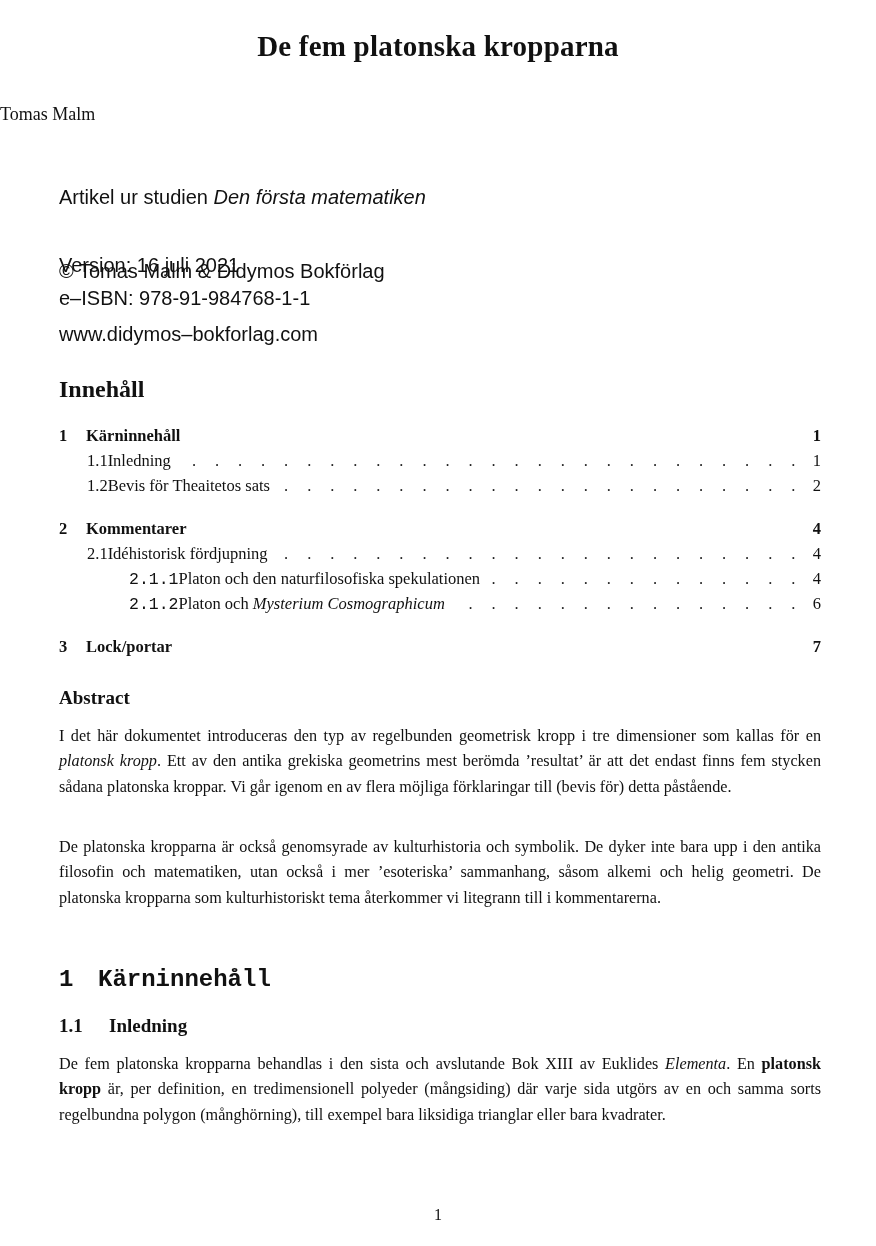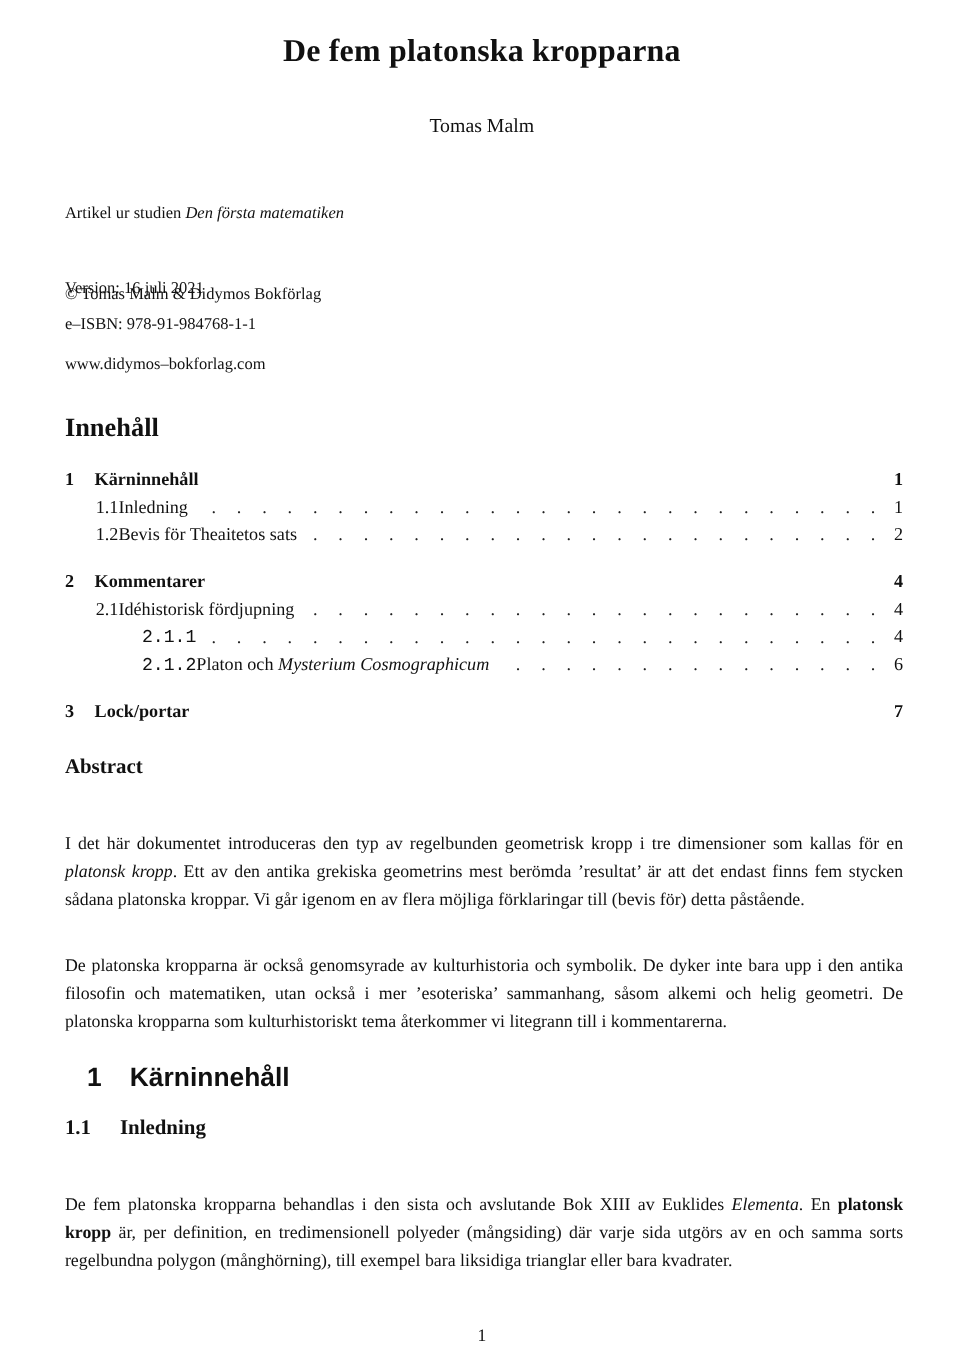--- a/index.html
+++ b/index.html
@@ -7,24 +7,24 @@
     width: 876px; height: 1246px; position: relative; overflow: hidden;
     font-family: "DejaVu Serif", "Liberation Serif", serif;
     color: #111;
   }
   .page { position: absolute; left: 0; top: 0; width: 876px; height: 1246px; }
   .title {
     position: absolute; top: 30px; left: 0; width: 876px; text-align: center;
     font-family: "Liberation Serif", serif; font-size: 29px; font-weight: bold; letter-spacing: 0.2px;
   }
   .author {
-    position: absolute; top: 104px; left: 0; width: 876px; text-align: center;
+    position: absolute; top: 104px; left: 0; width: 876px; 
     font-family: "Liberation Serif", serif; font-size: 18px;
   }
-  .meta { position: absolute; left: 59px; font-family: Liberation Serif, serif; font-size: 15px; }
+  .meta { position: absolute; left: 59px; font-family: Liberation Sans, sans-serif; font-size: 20px; }
   .meta i { font-style: italic; }
   .h-toc {
     position: absolute; left: 59px; top: 376px; font-family: "Liberation Serif", serif;
     font-size: 24px; font-weight: bold;
   }
   .toc-row {
     position: absolute; left: 59px; width: 762px; display: flex; align-items: baseline;
     font-family: "Liberation Serif", serif; font-size: 16.5px; white-space: nowrap;
   }
   .toc-row.l1 { font-weight: bold; }
@@ -38,27 +38,27 @@
     letter-spacing: 7.4px; text-align: right; direction: rtl;
   }
   .toc-spacer { flex: 1 1 auto; }
   .toc-page { width: 14px; text-align: right; }
   .h-abstract {
     position: absolute; left: 59px; top: 687px; font-family: "Liberation Serif", serif;
     font-size: 19px; font-weight: bold;
   }
   .para {
     position: absolute; left: 59px; width: 762px; font-family: "Liberation Serif", serif;
-    font-size: 16.2px; line-height: 25.3px; text-align: justify; margin-top: 31px;
+    font-size: 16.2px; line-height: 25.3px; text-align: justify;
   }
   .para i { font-style: italic; }
   .para b { font-weight: bold; }
   .h-sec {
-    position: absolute; left: 59px; top: 966px; font-family: Liberation Sans, sans-serif;
-    font-size: 24px; font-weight: bold; margin-left: 20px;
+    position: absolute; left: 59px; top: 966px; font-family: Liberation Mono, monospace;
+    font-size: 24px; font-weight: bold;
   }
   .h-sec .num { display: inline-block; width: 39px; }
   .h-sub {
     position: absolute; left: 59px; top: 1015px; font-family: "Liberation Serif", serif;
     font-size: 19px; font-weight: bold;
   }
   .h-sub .num { display: inline-block; width: 50px; }
   .page-num {
     position: absolute; top: 1206px; left: 0; width: 876px; text-align: center;
     font-family: "Liberation Serif", serif; font-size: 16px;
@@ -105,20 +105,21 @@
     <span class="toc-page">4</span>
   </div>
   <div class="toc-row l2" style="top:544px;">
     <span class="toc-num">2.1</span>
     <span class="toc-title">Idéhistorisk fördjupning</span>
     <span class="toc-dots">. . . . . . . . . . . . . . . . . . . . . . . . . . . . . . . . . . . . . . . . . . . . . . . . . . . . . . . . . . . . . .</span>
     <span class="toc-page">4</span>
   </div>
   <div class="toc-row l3" style="top:569px;">
     <span class="toc-num">2.1.1</span>
+    <span class="toc-title">Platon och den naturfilosofiska spekulationen</span>
     <span class="toc-dots">. . . . . . . . . . . . . . . . . . . . . . . . . . . . . . . . . . . . . . . . . . . . . . . . . . . . . . . . . . . . . .</span>
     <span class="toc-page">4</span>
   </div>
   <div class="toc-row l3" style="top:594px;">
     <span class="toc-num">2.1.2</span>
     <span class="toc-title"><span>Platon och </span><i>Mysterium Cosmographicum</i></span>
     <span class="toc-dots">. . . . . . . . . . . . . . . . . . . . . . . . . . . . . . . . . . . . . . . . . . . . . . . . . . . . . . . . . . . . . .</span>
     <span class="toc-page">6</span>
   </div>
   <div class="toc-row l1" style="top:637px;">

